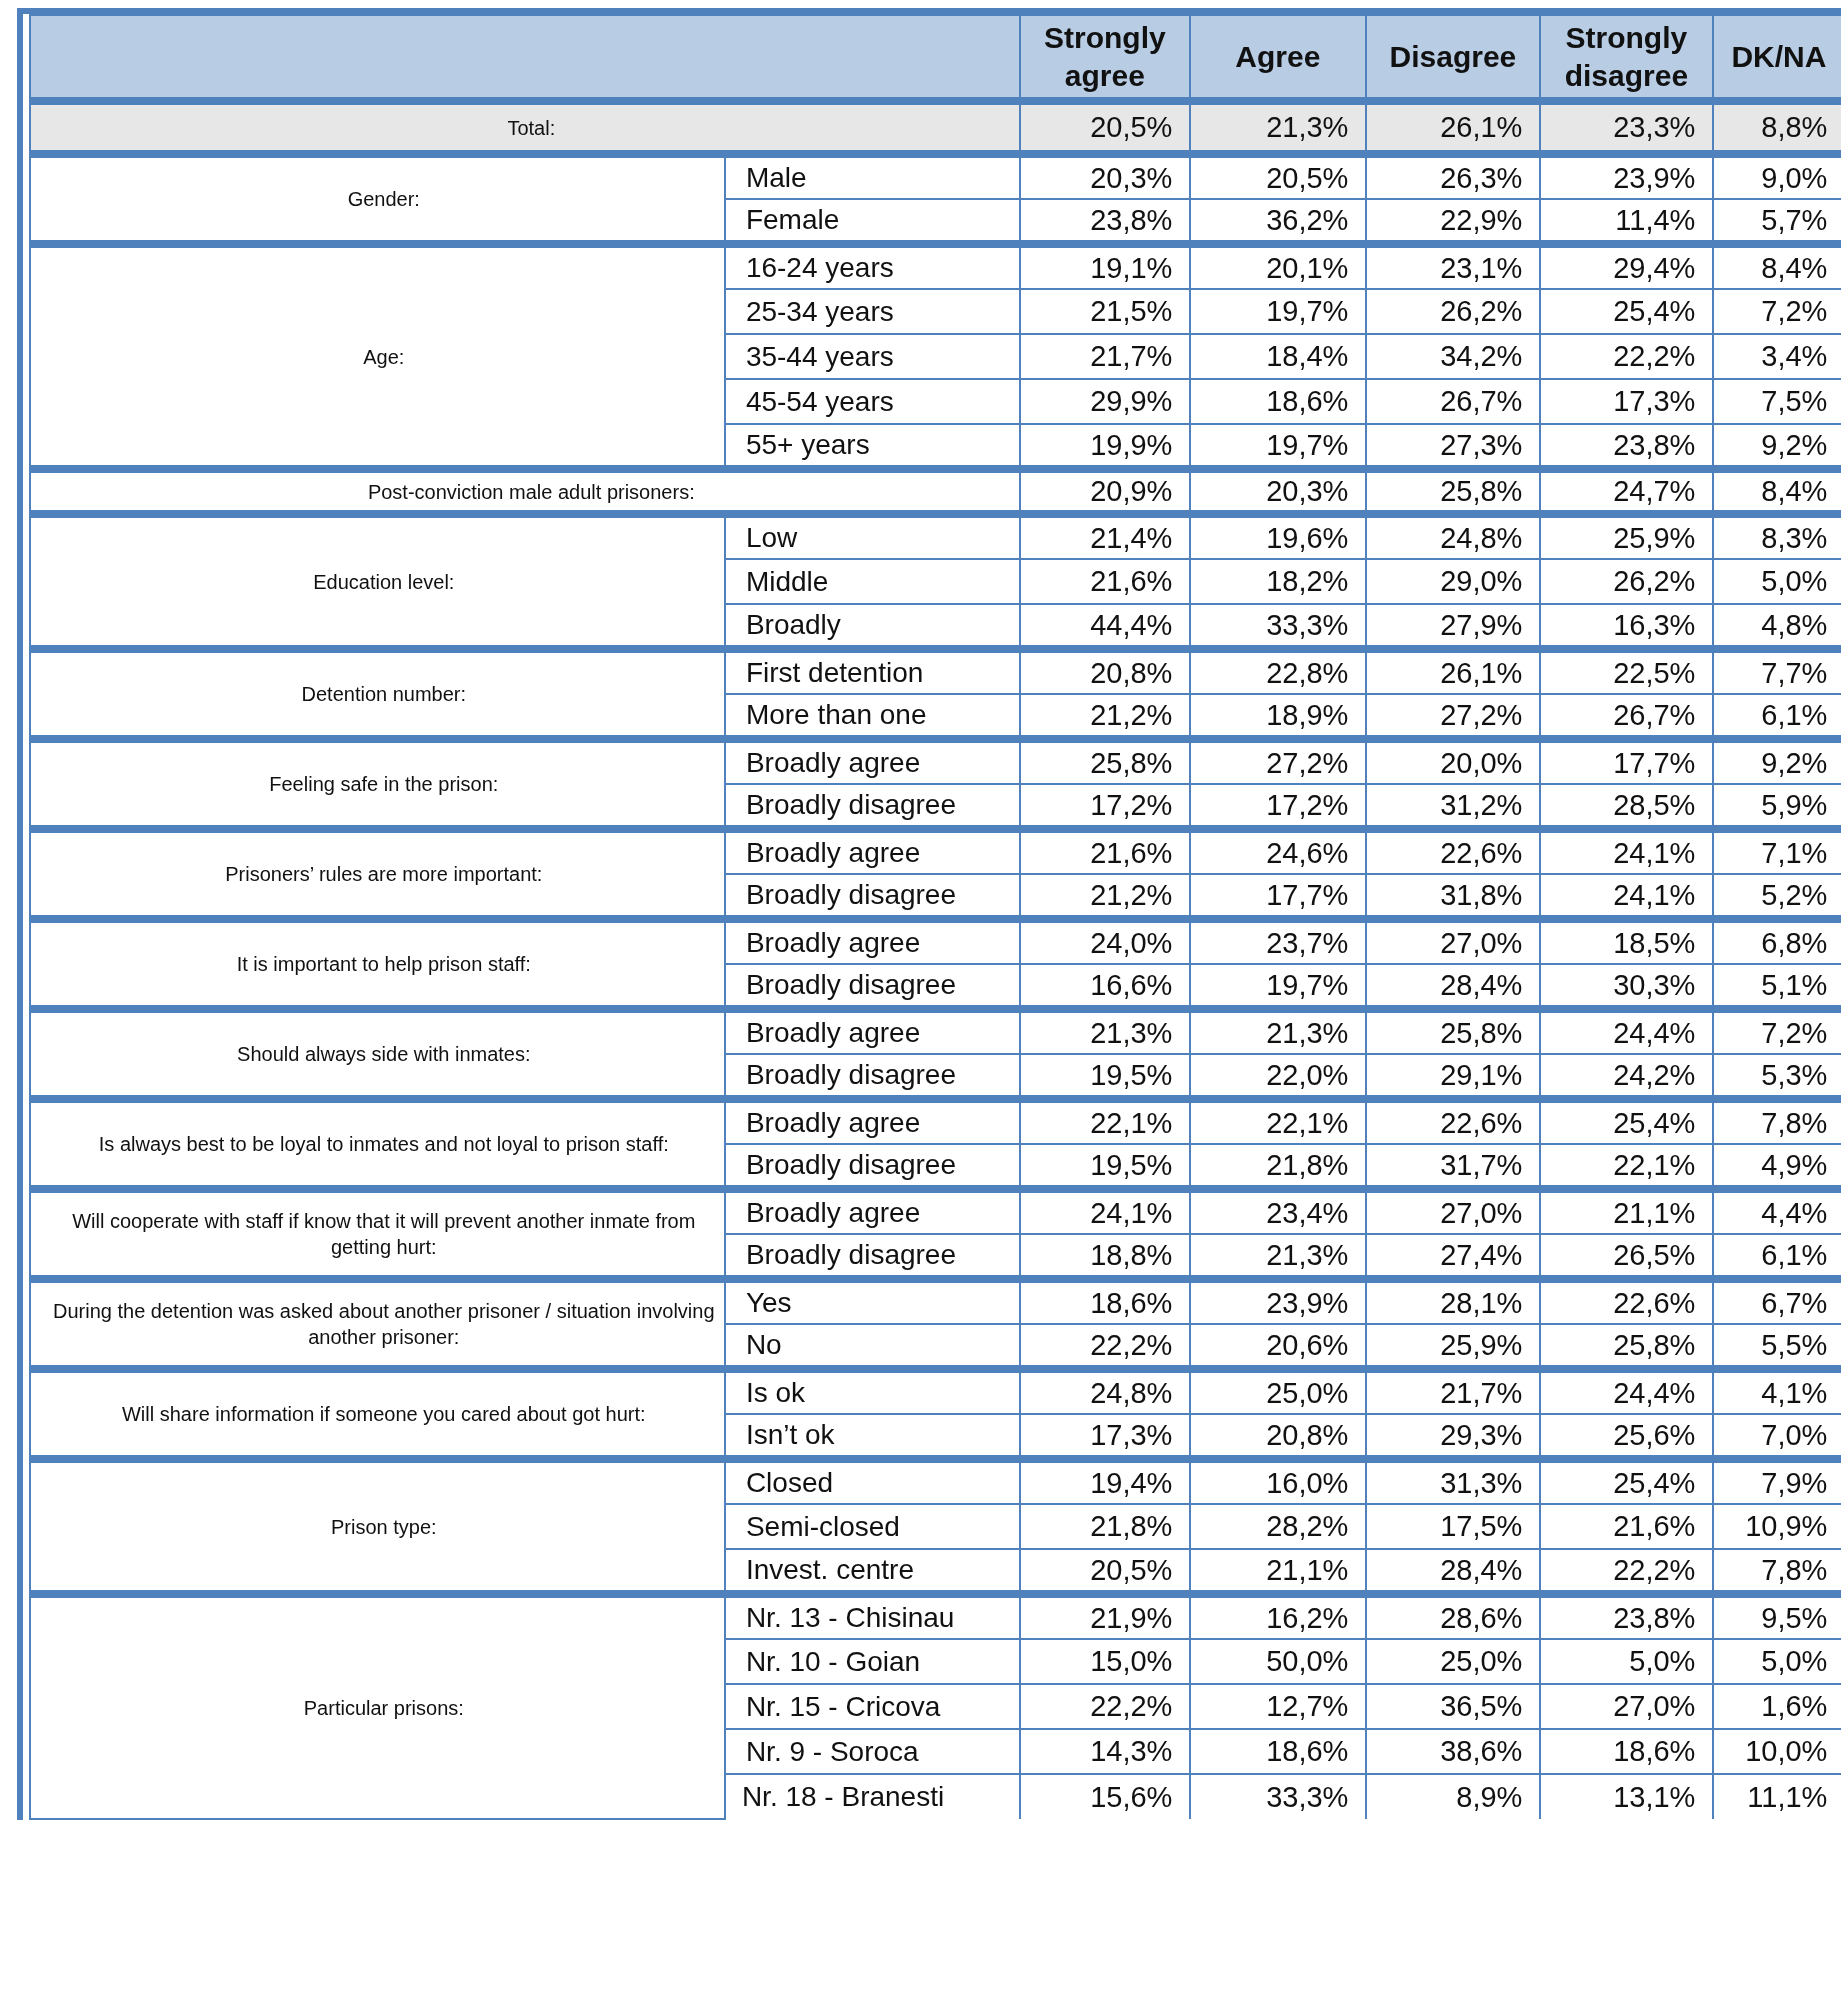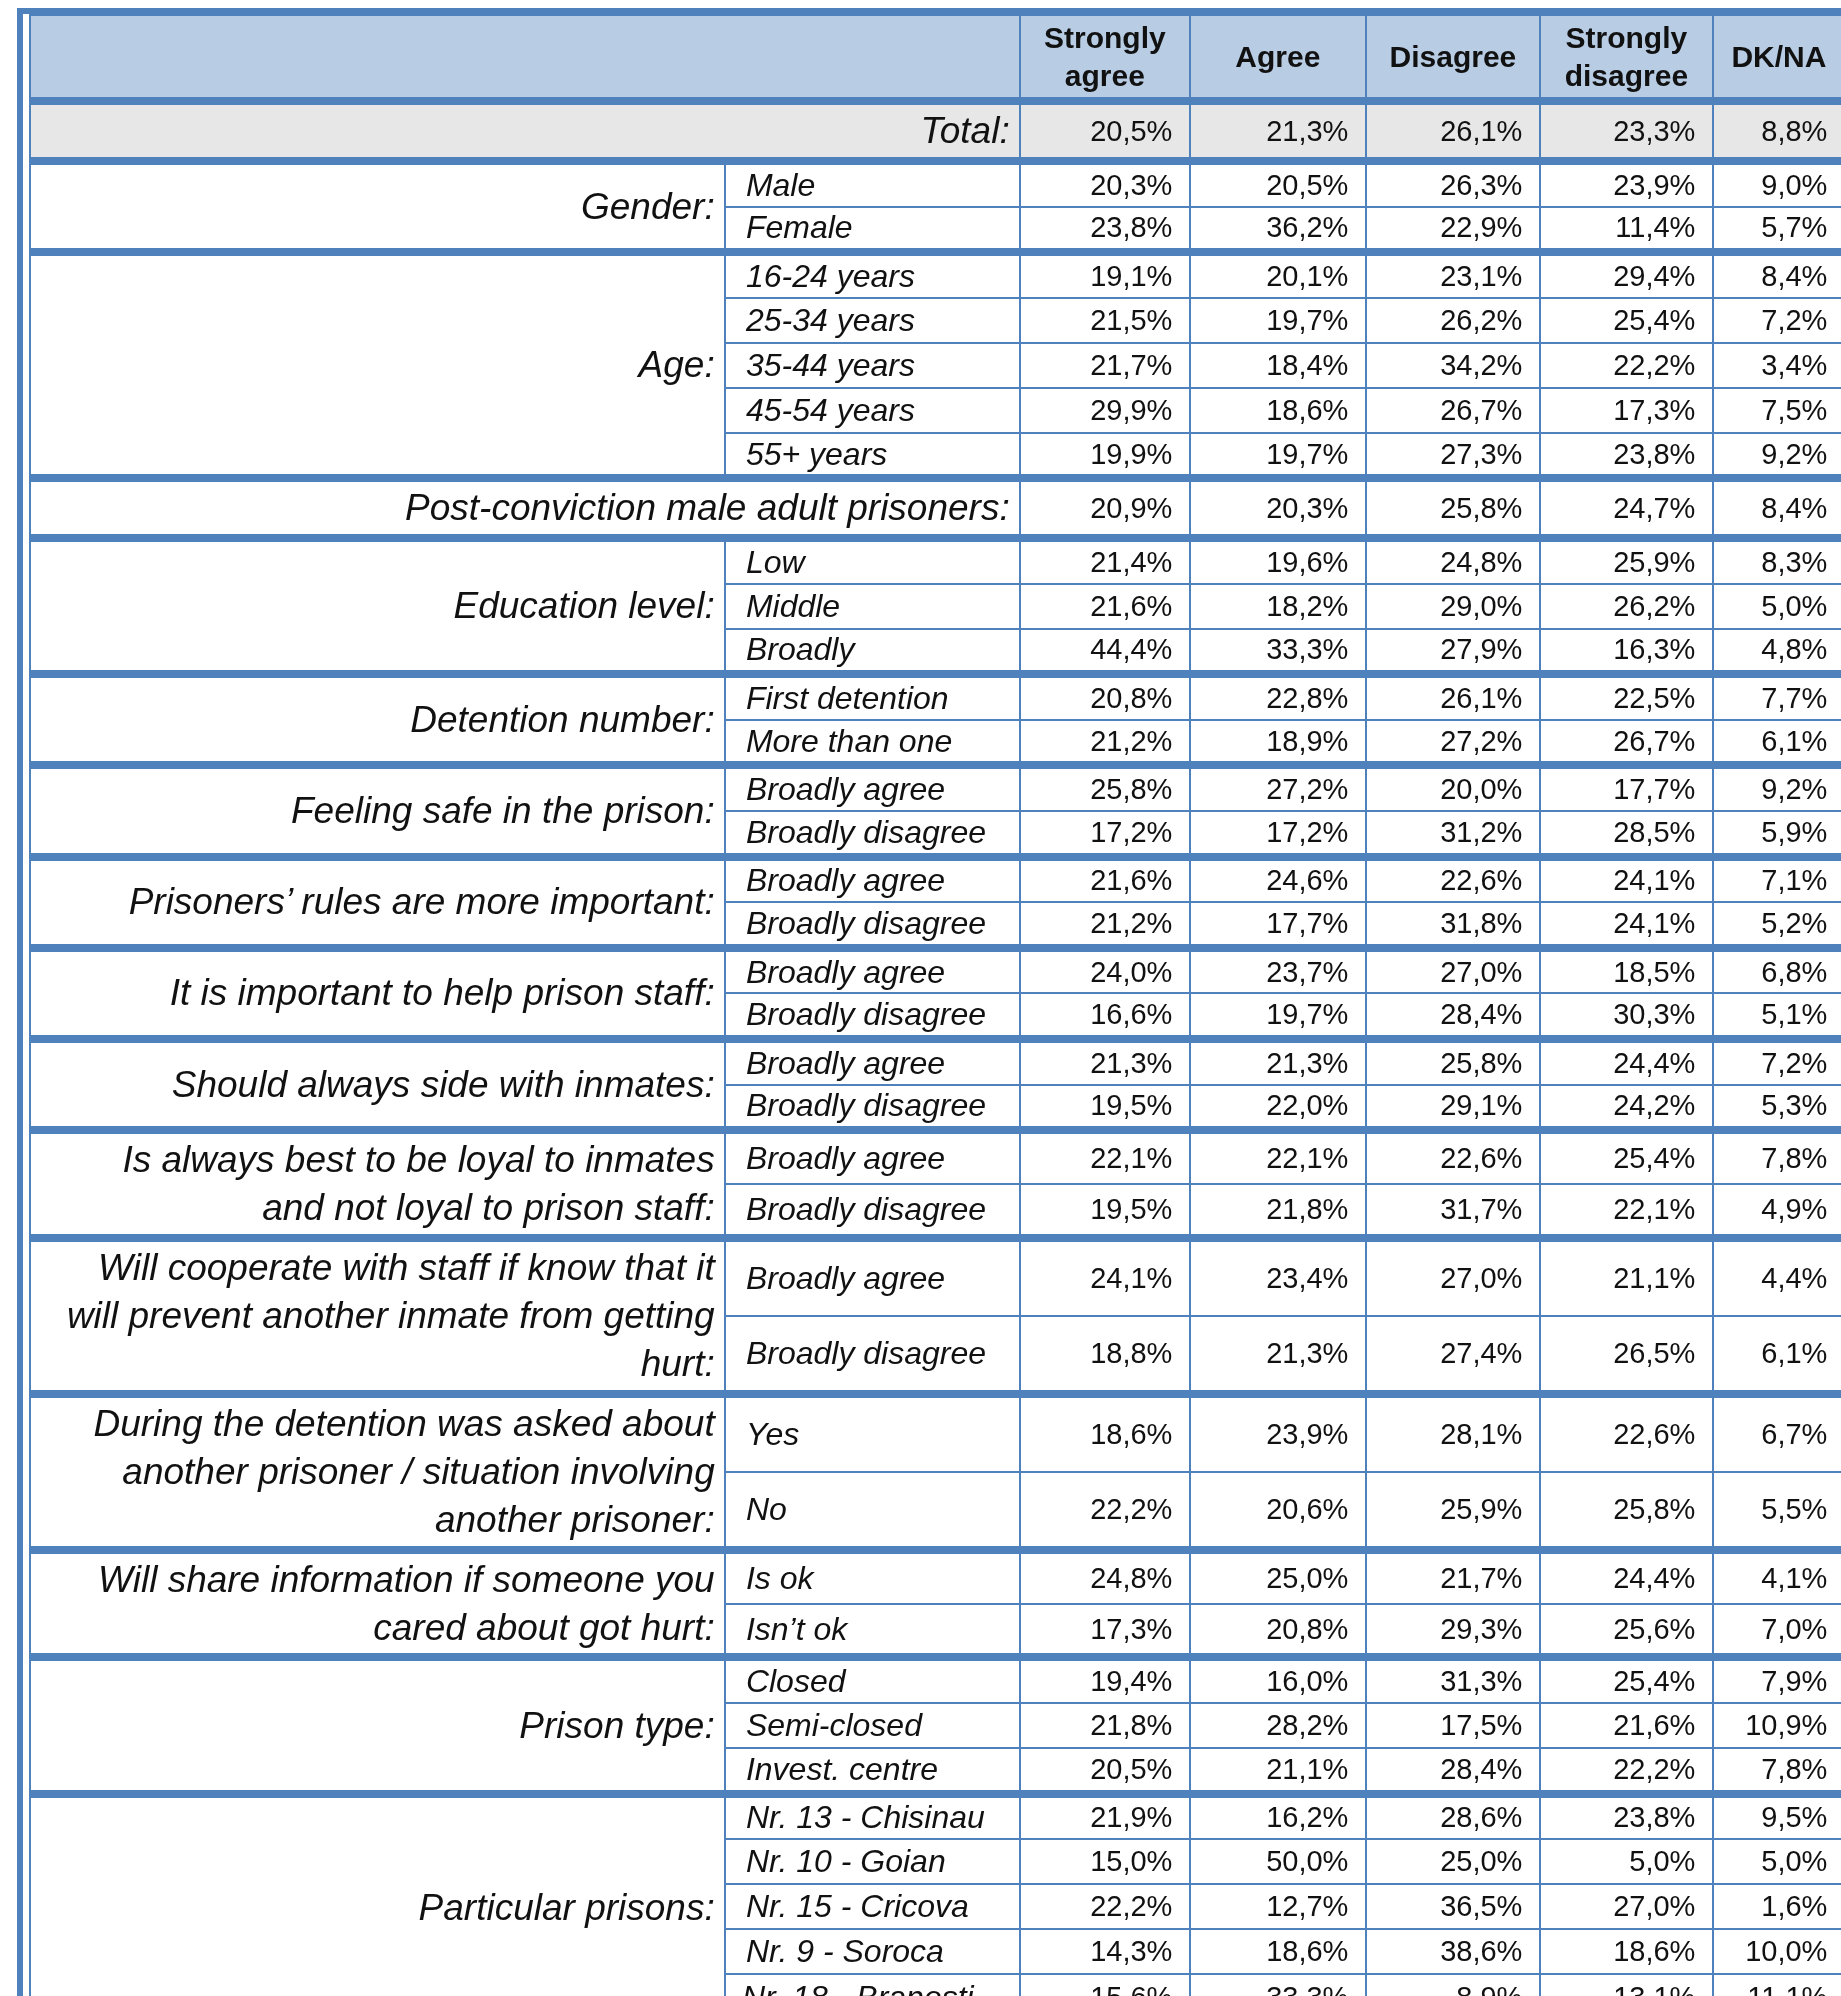--- a/index.html
+++ b/index.html
@@ -58,34 +58,32 @@
   tbody tr{height:45px;}
   tr.total-row{height:53px;}
   tr.total-row td{
     background:var(--total-bg);
     border-top:8.3px solid var(--border);
     border-bottom:8.3px solid var(--border);
   }
   tr.group-start td{border-top:8.3px solid var(--border);}
 
   td.label{
-    text-align:right;
-    font-size:37px;
+    text-align:center;
+    font-size:20px;
     padding:1.8px 9.2px 1.8px 22px;
     line-height:1.3;
     background:#ffffff;
-    font-style:italic;
   }
   tr.total-row td.label{background:var(--total-bg);}
   td.sub{
     text-align:left;
-    font-size:32px;
+    font-size:28px;
     padding:1.8px 5.5px 1.8px 20px;
     background:#ffffff;
-    font-style:italic;
   }
   td.val{
     text-align:right;
     font-size:29px;
     padding:1.8px 16.5px 1.8px 3.7px;
     background:#ffffff;
   }
   tr.total-row td.val{background:var(--total-bg);}
 </style>
 </head>

